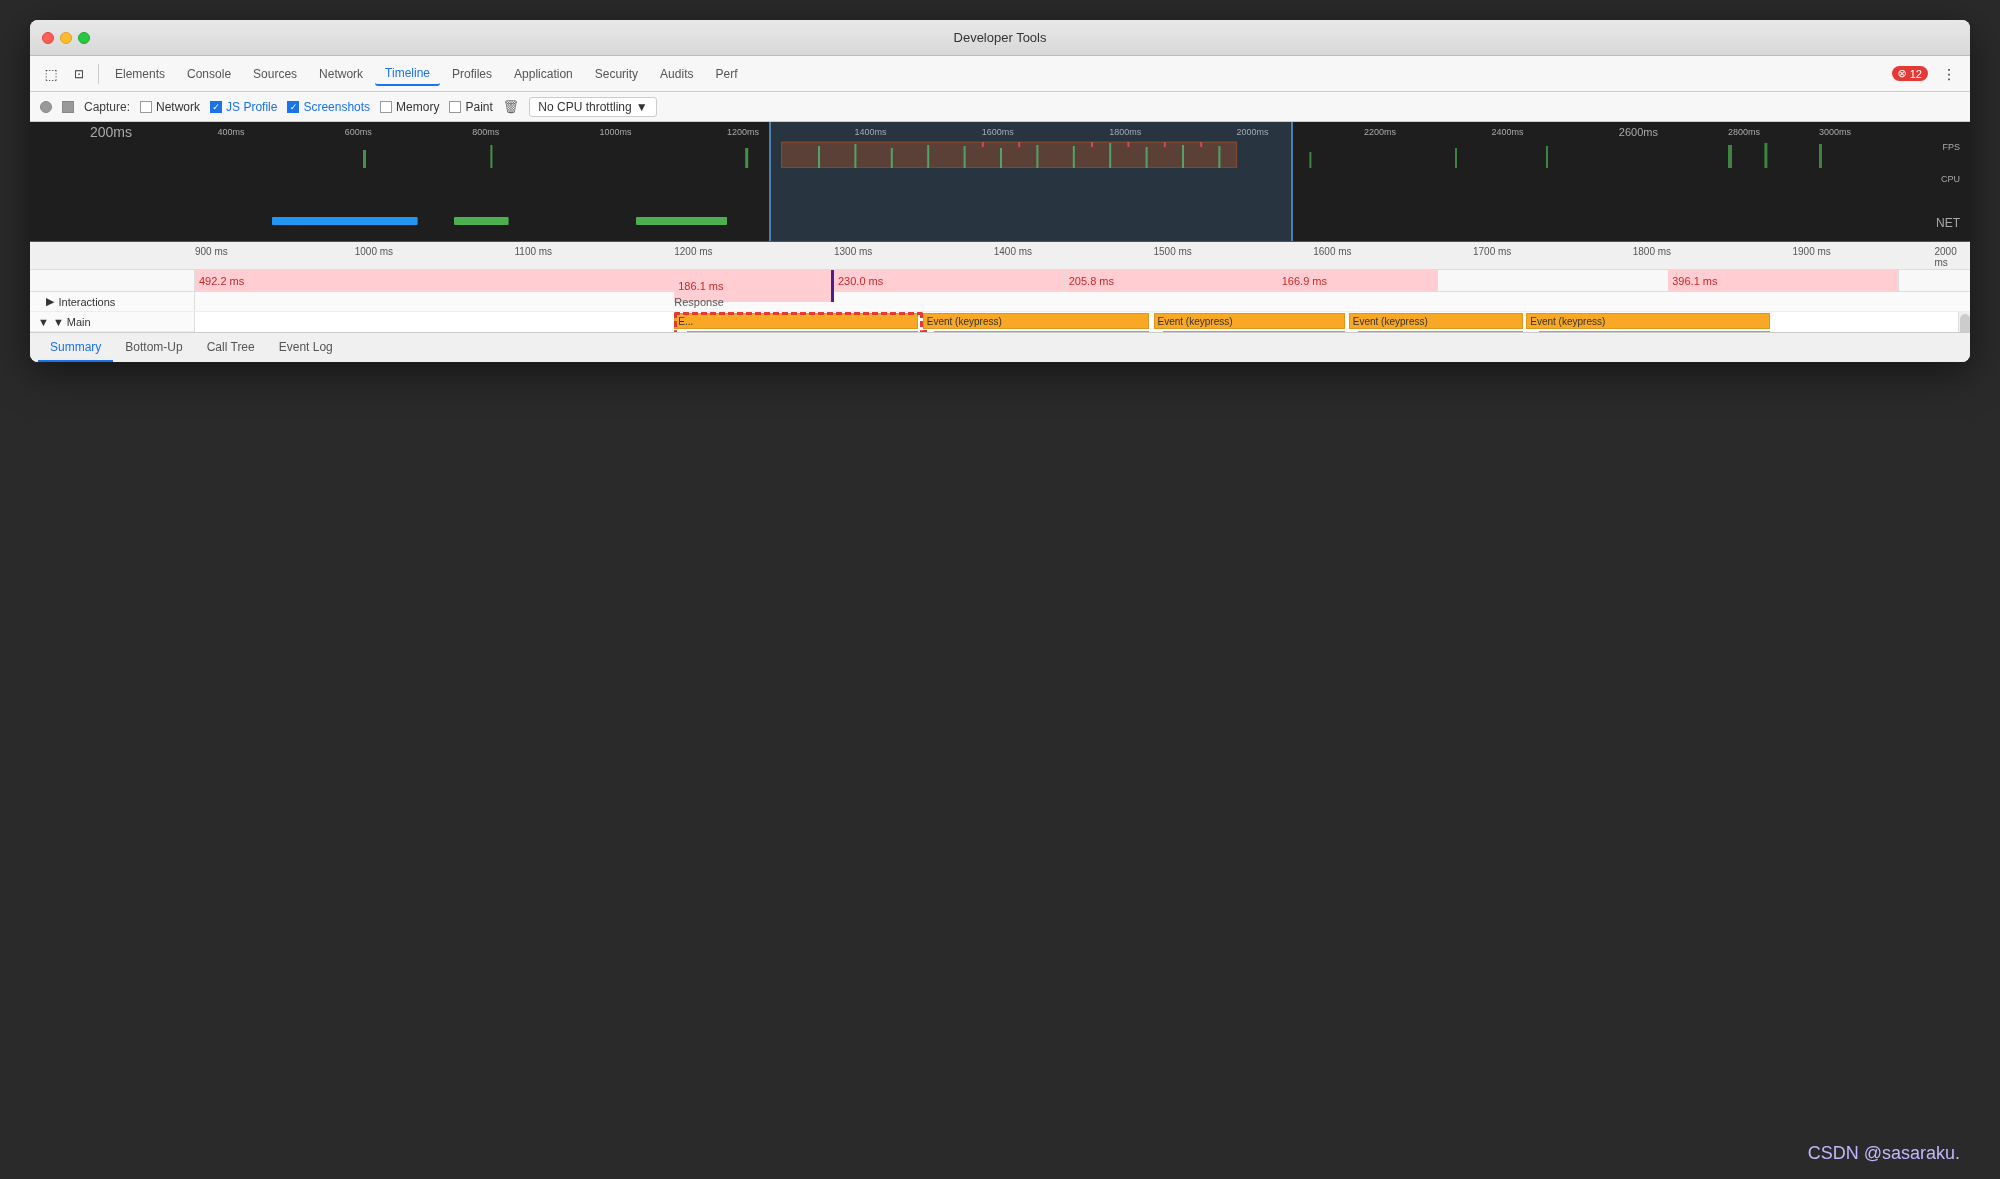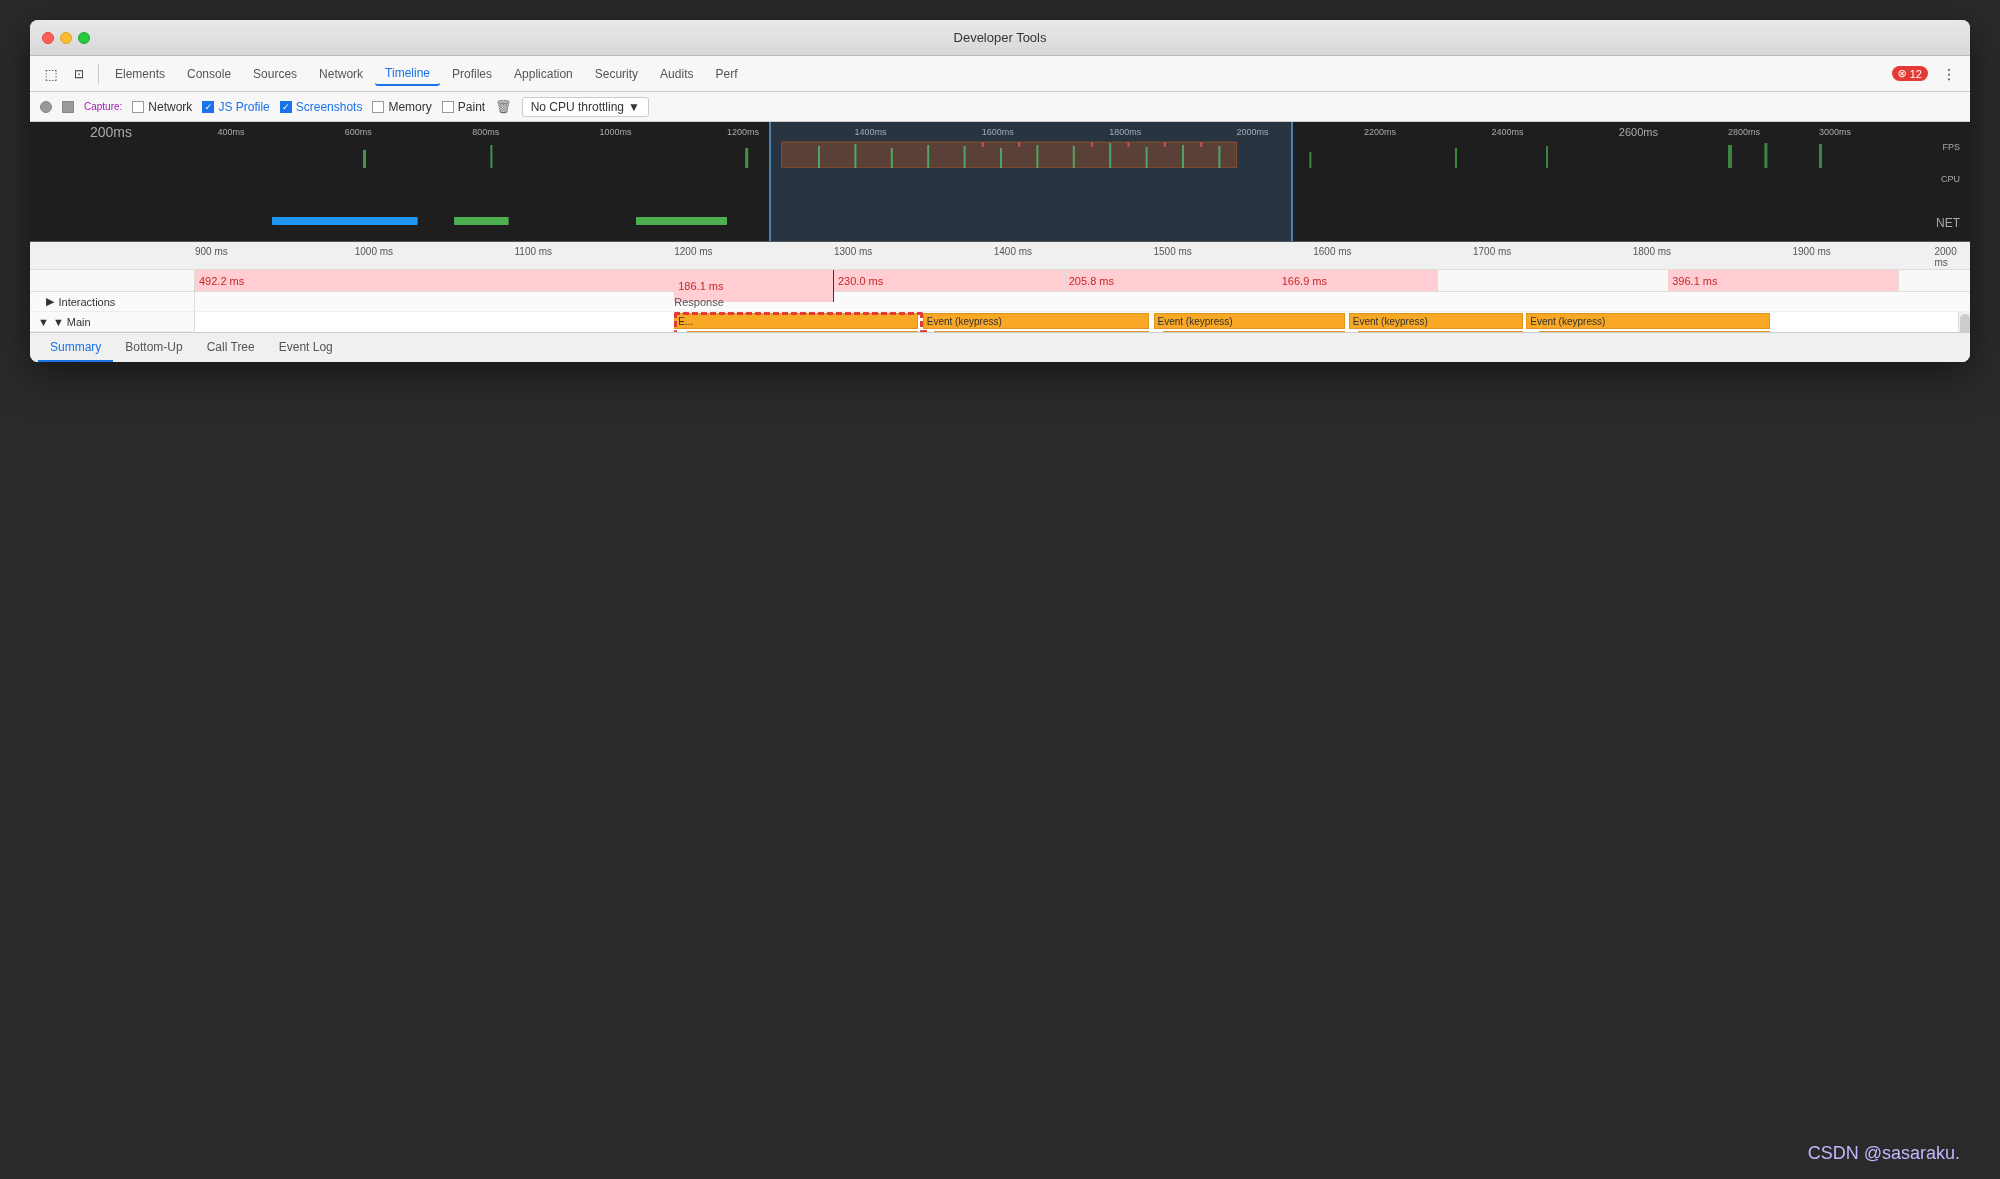--- a/index.html
+++ b/index.html
@@ -102,21 +102,21 @@
     
     .capture-bar {
       background: #f7f7f7;
       border-bottom: 1px solid #ccc;
       display: flex;
       align-items: center;
       padding: 4px 10px;
       gap: 10px;
       height: 30px;
     }
-    .capture-label { font-size: 10px; color: #a21caf; }
+    .capture-label { font-size: 12px; color: #404040; }
     .checkbox-group { display: flex; align-items: center; gap: 4px; font-size: 12px; }
     .cb { width: 12px; height: 12px; }
     .cb-checked { background: #1a73e8; border: 1px solid #1a73e8; display: inline-flex; align-items: center; justify-content: center; }
     .cb-unchecked { background: white; border: 1px solid #999; }
     .dropdown-btn {
       display: flex;
       align-items: center;
       gap: 4px;
       padding: 2px 8px;
       background: white;
@@ -473,21 +473,21 @@
       </div>
     </div>
 
     <div style="height:22px; display:flex; background:#f8f8f8; border-bottom:1px solid #ddd;">
       <div style="width:165px; min-width:165px; border-right:1px solid #ddd; padding-left:8px; display:flex; align-items:center; font-size:11px; color:#666;"></div>
       <div style="flex:1; display:flex; position:relative; height:100%;">
 
         <div style="position:absolute; left:0; top:0; width:27%; height:100%; background:#ffcdd2; display:flex; align-items:center; padding:0 4px; font-size:11px; color:#c62828; border-right:1px solid #ddd;">
           <span>492.2 ms</span>
         </div>
-        <div style="position:absolute; left:27%; top:0; width:9%; height:100%; background:#ffcdd2; display:flex; align-items:center; padding:16px 4px; font-size:11px; color:#c62828; border-right:1px solid #4c1d95;">
+        <div style="position:absolute; left:27%; top:0; width:9%; height:100%; background:#ffcdd2; display:flex; align-items:center; padding:16px 4px; font-size:11px; color:#c62828; border-right:3px solid #4c1d95;">
           <span>186.1 ms</span>
         </div>
         <div style="position:absolute; left:36%; top:0; width:13%; height:100%; background:#ffcdd2; display:flex; align-items:center; padding:0 4px; font-size:11px; color:#c62828; border-right:1px solid #ddd;">
           <span>230.0 ms</span>
         </div>
         <div style="position:absolute; left:49%; top:0; width:12%; height:100%; background:#ffcdd2; display:flex; align-items:center; padding:0 4px; font-size:11px; color:#c62828; border-right:1px solid #ddd;">
           <span>205.8 ms</span>
         </div>
         <div style="position:absolute; left:61%; top:0; width:9%; height:100%; background:#ffcdd2; display:flex; align-items:center; padding:0 4px; font-size:11px; color:#c62828; border-right:1px solid #ddd;">
           <span>166.9 ms</span>

